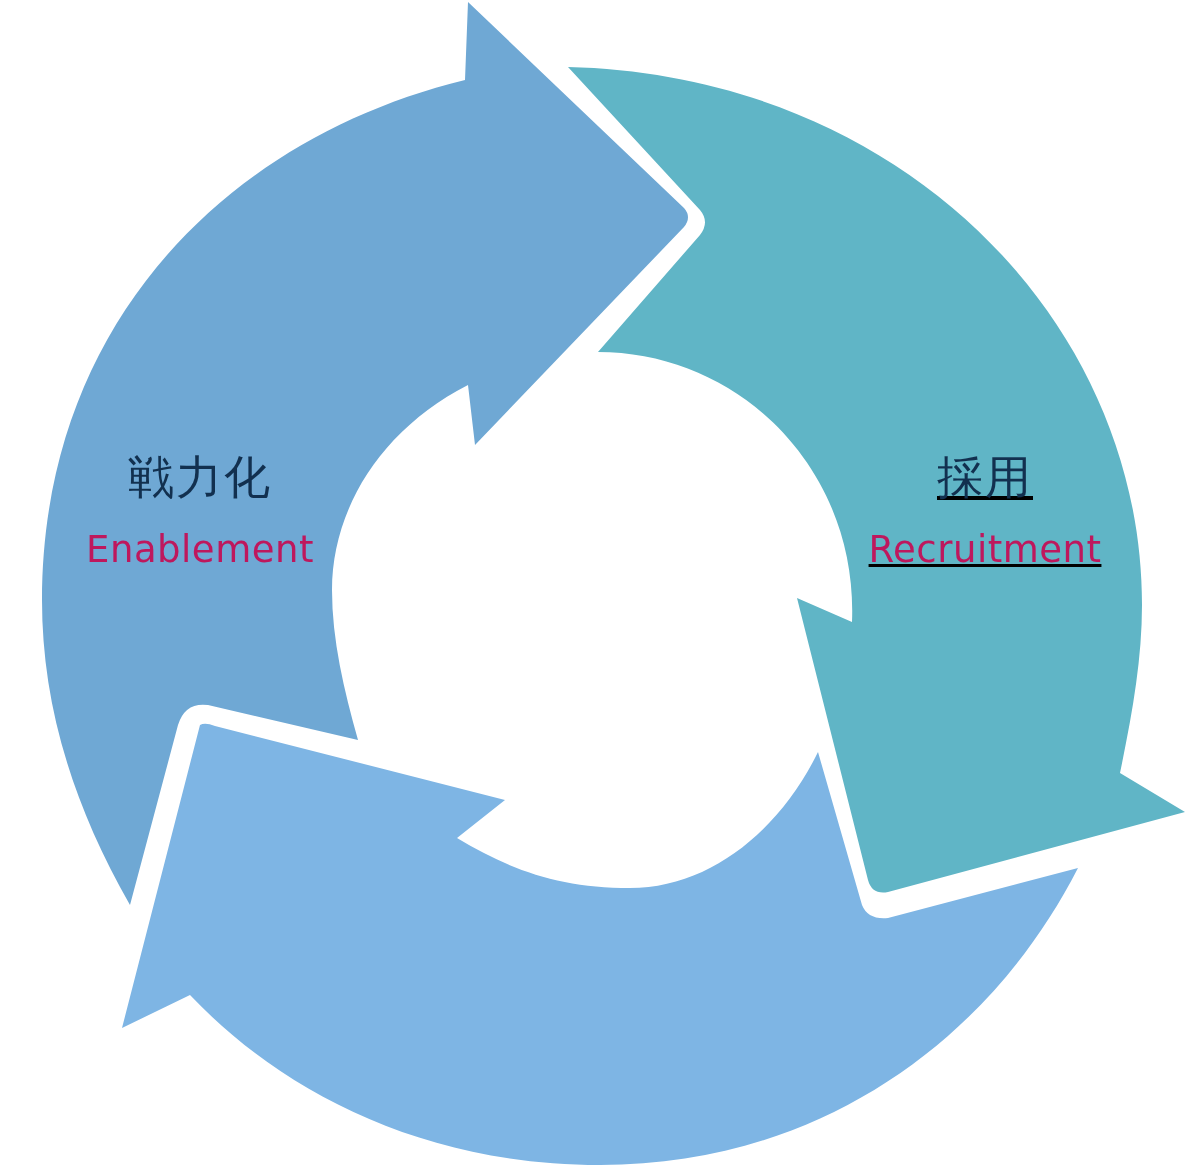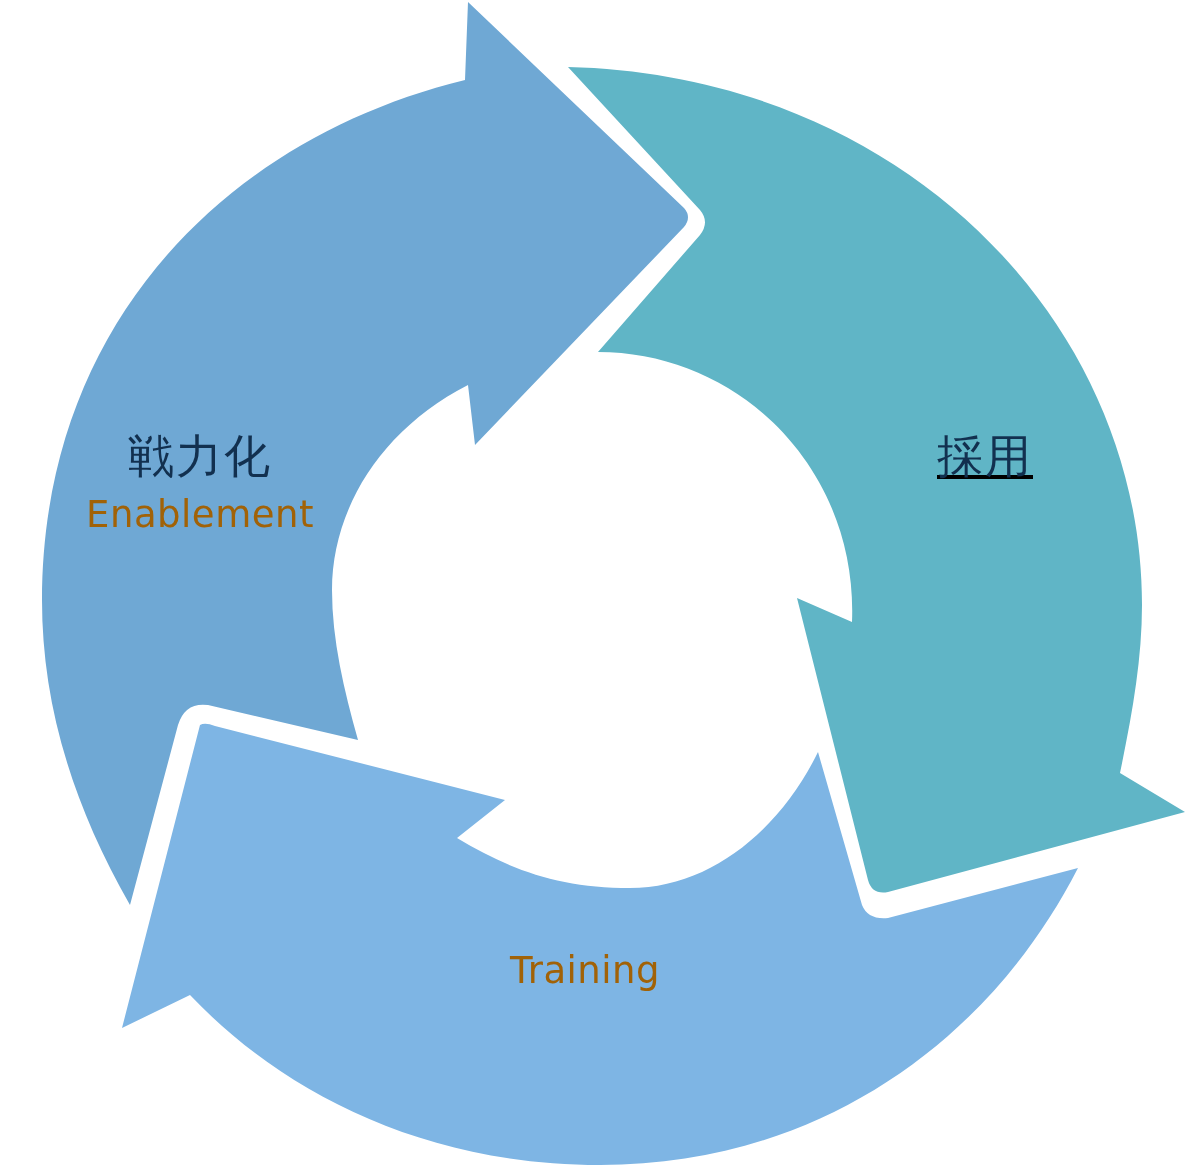--- a/index.html
+++ b/index.html
@@ -6,29 +6,30 @@
     body { width: 1188px; height: 1167px; position: relative; overflow: hidden; }
     .cycle-svg { position: absolute; left: 0; top: 0; }
     .label { position: absolute; text-align: center; }
     .label .jp {
       display: block;
       font-family: "DejaVu Sans", sans-serif;
       font-size: 46px;
       line-height: 56px;
       color: #12304f;
       letter-spacing: 2px;
+      margin-top: 21px;
     }
     .label .en {
       display: block;
       font-family: "DejaVu Sans", sans-serif;
       font-size: 37px;
       line-height: 50px;
-      color: #a16207;
+      color: #be185d;
       letter-spacing: 0.5px;
-      margin-top: 6px;
+      margin-top: 20px;
     }
     .label-enablement { left: 60px; top: 428px; width: 280px; }
     .label-recruitment { left: 845px; top: 428px; width: 280px; text-decoration: underline; }
     .label-training { left: 455px; top: 940px; width: 260px; }
   </style>
 </head>
 <body>
 
 <svg class="cycle-svg" width="1188" height="1167" viewBox="0 0 1188 1167" xmlns="http://www.w3.org/2000/svg">
 
@@ -74,17 +75,17 @@
            Z"></path>
 </svg>
 
 <div class="label label-enablement">
   <span class="jp">戦力化</span>
   <span class="en">Enablement</span>
 </div>
 
 <div class="label label-recruitment">
   <span class="jp">採用</span>
+  <span class="en">Recruitment</span>
 </div>
 
 <div class="label label-training">
-  <span class="en">Training</span>
 </div>
 
 </body></html>

